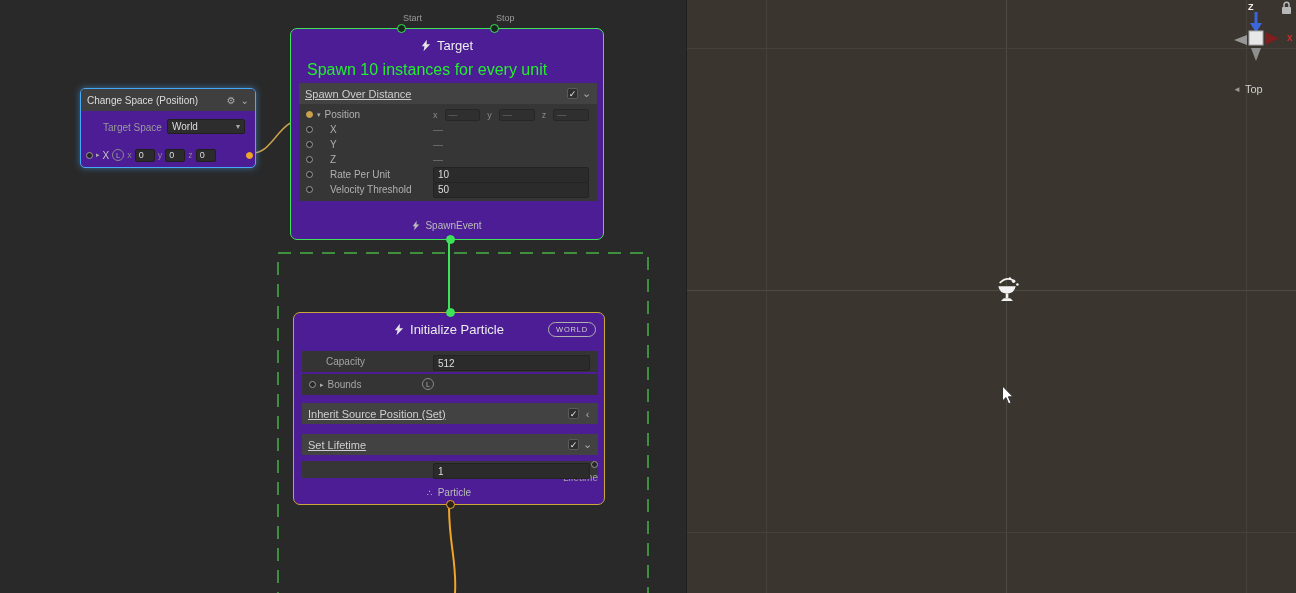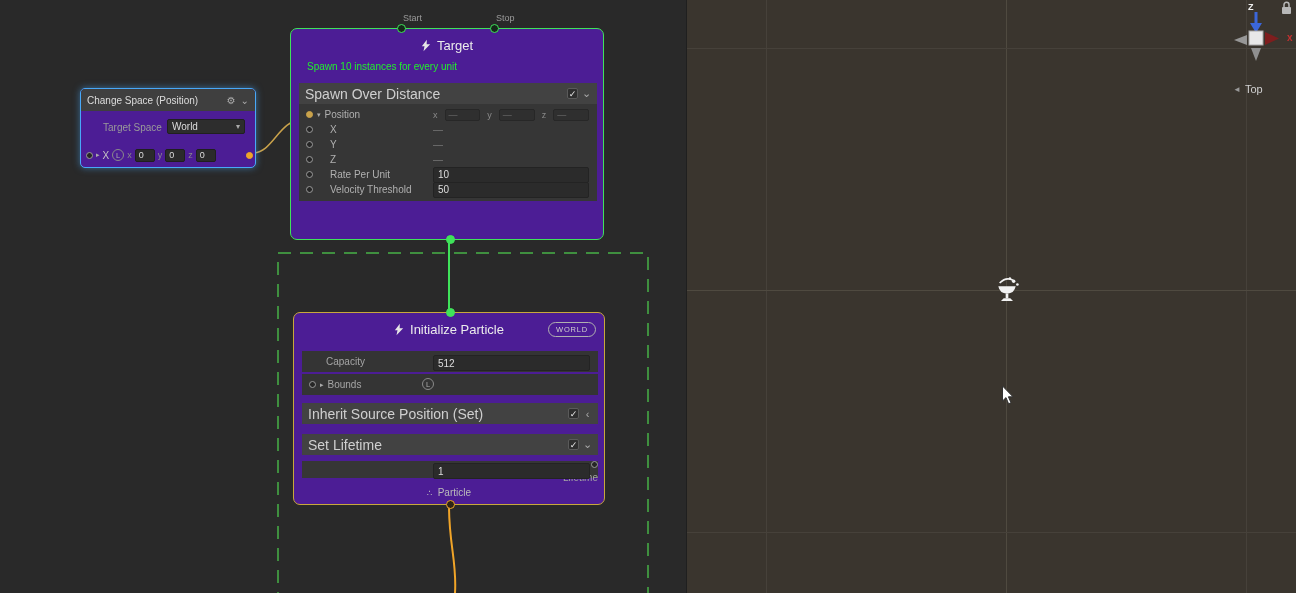--- a/index.html
+++ b/index.html
@@ -40,24 +40,24 @@
   .port { width:7px; height:7px; border-radius:50%; border:1.5px solid #999; background:#262626; flex:0 0 auto; }
   .port.filled-pos { background:#c9a24b; border-color:#c9a24b; }
   .port.out-orange { background:#f0a428; border-color:#f0a428; }
   .flow-port { position:absolute; width:9px; height:9px; border-radius:50%; border:1.5px solid #3fe35a; background:#16281a; }
   .flow-port.filled { background:#3fe35a; }
   .flow-port.orange { border-color:#f0a428; background:#2e2416; }
 
   
   .spawn-node { left:290px; top:28px; width:314px; height:212px; border:1px solid #3fe35a; }
   .flow-label { position:absolute; top:-16px; font-size:9px; color:#9a9a9a; }
-  .spawn-subtitle { position:absolute; left:16px; top:32px; font-size:10px; color:#22ef2c; }
+  .spawn-subtitle { position:absolute; left:16px; top:32px; font-size:16px; color:#22ef2c; }
   .block { position:absolute; left:8px; top:54px; width:298px; }
   .block-header { height:21px; background:#424242; display:flex; align-items:center; padding:0 6px; gap:4px; }
-  .block-title { flex:1; font-size:14px; color:#cfcfcf; }
+  .block-title { flex:1; font-size:11px; color:#cfcfcf;text-decoration:underline; }
   .checkbox { width:11px; height:11px; background:#2e2e2e; border:1px solid #5a5a5a; border-radius:2px;
     display:flex; align-items:center; justify-content:center; font-size:9px; color:#eaeaea; }
   .blk-chevron { font-size:11px; color:#aaa; width:9px; text-align:center; }
   .block-body { background:#363636; padding:3px 0 4px; }
   .prow { position:relative; height:15px; display:flex; align-items:center; padding-left:7px; font-size:10px; color:#9f9f9f; gap:4px; }
   .prow .expander { font-size:7px; color:#aaa; }
   .prow-label { color:#b0b0b0; }
   .prow-label.indent { margin-left:13px; }
   .prow-vals { position:absolute; left:134px; right:8px; display:flex; align-items:center; gap:7px; }
   .dash-field { width:38px; height:12px; background:#2f2f2f; border:1px solid #272727; border-radius:2px;
@@ -209,20 +209,26 @@
             <span class="val-field">10</span>
           </div>
           <div class="prow">
             <span class="port"></span>
             <span class="prow-label indent">Velocity Threshold</span>
             <span class="val-field">50</span>
           </div>
         </div>
       </div>
 
+      <div class="ctx-footer">
+        <svg class="bolt" width="8" height="11" viewBox="0 0 12 14">
+            <path d="M7 0 L1 8 h3.2 L3 14 L11 5.5 H6.8 Z" fill="#bbb"></path>
+          </svg>
+        <span>SpawnEvent</span>
+      </div>
       <span class="flow-port filled" style="left:155px;bottom:-5px"></span>
     </div>
 
     <div class="node init-node">
       <span class="flow-port filled" style="left:152px;top:-5px"></span>
       <div class="node-header">
         <svg class="bolt" width="10" height="13" viewBox="0 0 12 14">
             <path d="M7 0 L1 8 h3.2 L3 14 L11 5.5 H6.8 Z" fill="#e6e6e6"></path>
           </svg>
         <span>Initialize Particle</span>

